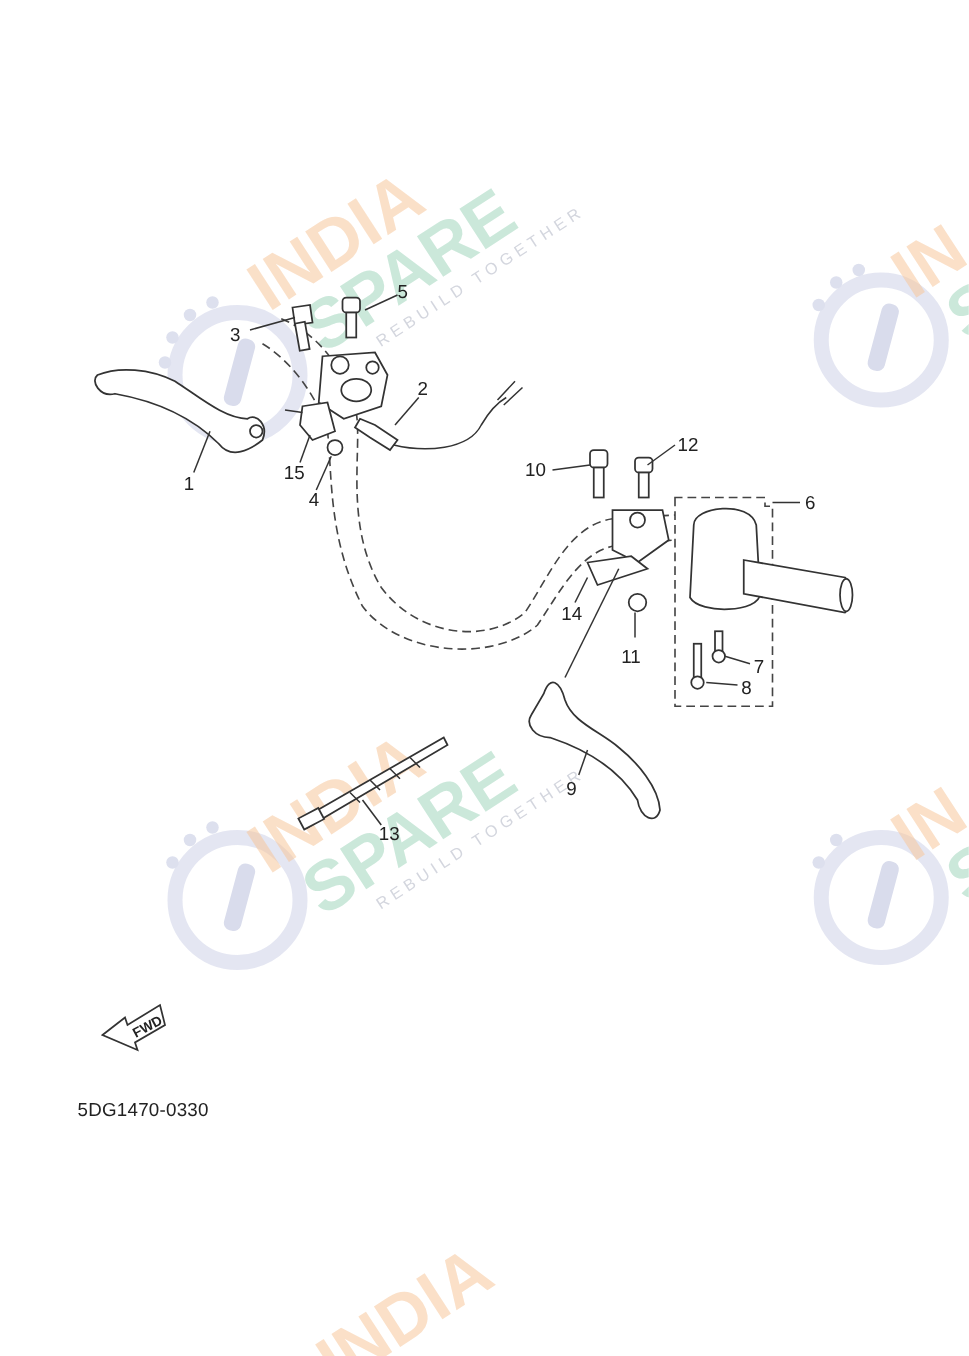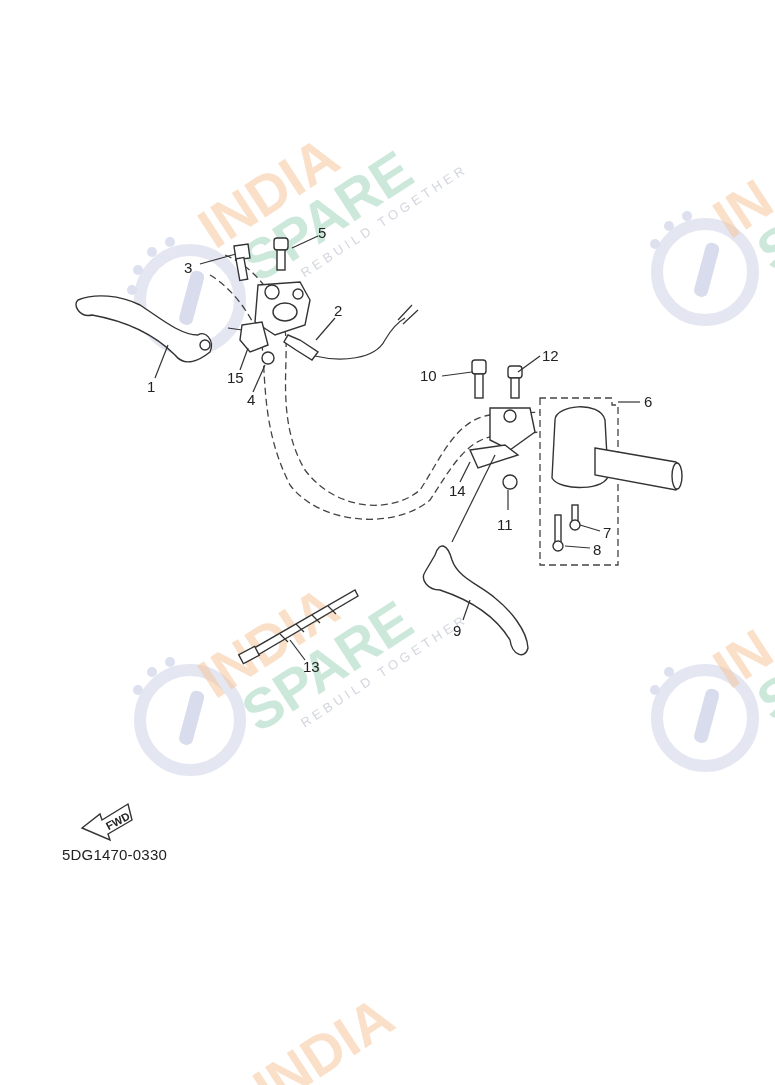--- a/index.html
+++ b/index.html
@@ -1,20 +1,20 @@
 <!DOCTYPE html>
 <html><head>
   <meta charset="utf-8">
   <style>
     html, body { margin: 0; padding: 0; background: #ffffff; }
     body { width: 775px; height: 1085px; position: relative; overflow: hidden;
            font-family: "Liberation Sans", sans-serif; }
     #canvas { position: absolute; left: 0; top: 0; width: 775px; height: 1085px; }
     .lbl { font-family: "Liberation Sans", sans-serif; font-size: 15px; fill: #222; }
-    .code { position: absolute; left: 62px; top: 846px; font-size: 15px; color: #222;
+    .code { position: absolute; left: 62px; top: 880px; font-size: 15px; color: #222;
             font-family: "Liberation Sans", sans-serif; letter-spacing: 0.2px; }
     .wm-india { font-family: "Liberation Sans", sans-serif; font-weight: bold; font-size: 56px; fill: #f7c79c; opacity: 0.55; }
     .wm-spare { font-family: "Liberation Sans", sans-serif; font-weight: bold; font-size: 56px; fill: #a9d9c2; opacity: 0.6; }
     .wm-tag { font-family: "Liberation Sans", sans-serif; font-size: 13px; fill: #c9ccd6; letter-spacing: 4px; opacity: 0.8; }
     .part { fill: #fff; stroke: #333; stroke-width: 1.4; }
     .line { fill: none; stroke: #333; stroke-width: 1.2; }
     .dash { fill: none; stroke: #444; stroke-width: 1.3; stroke-dasharray: 7 4; }
   </style>
 </head>
 <body>

